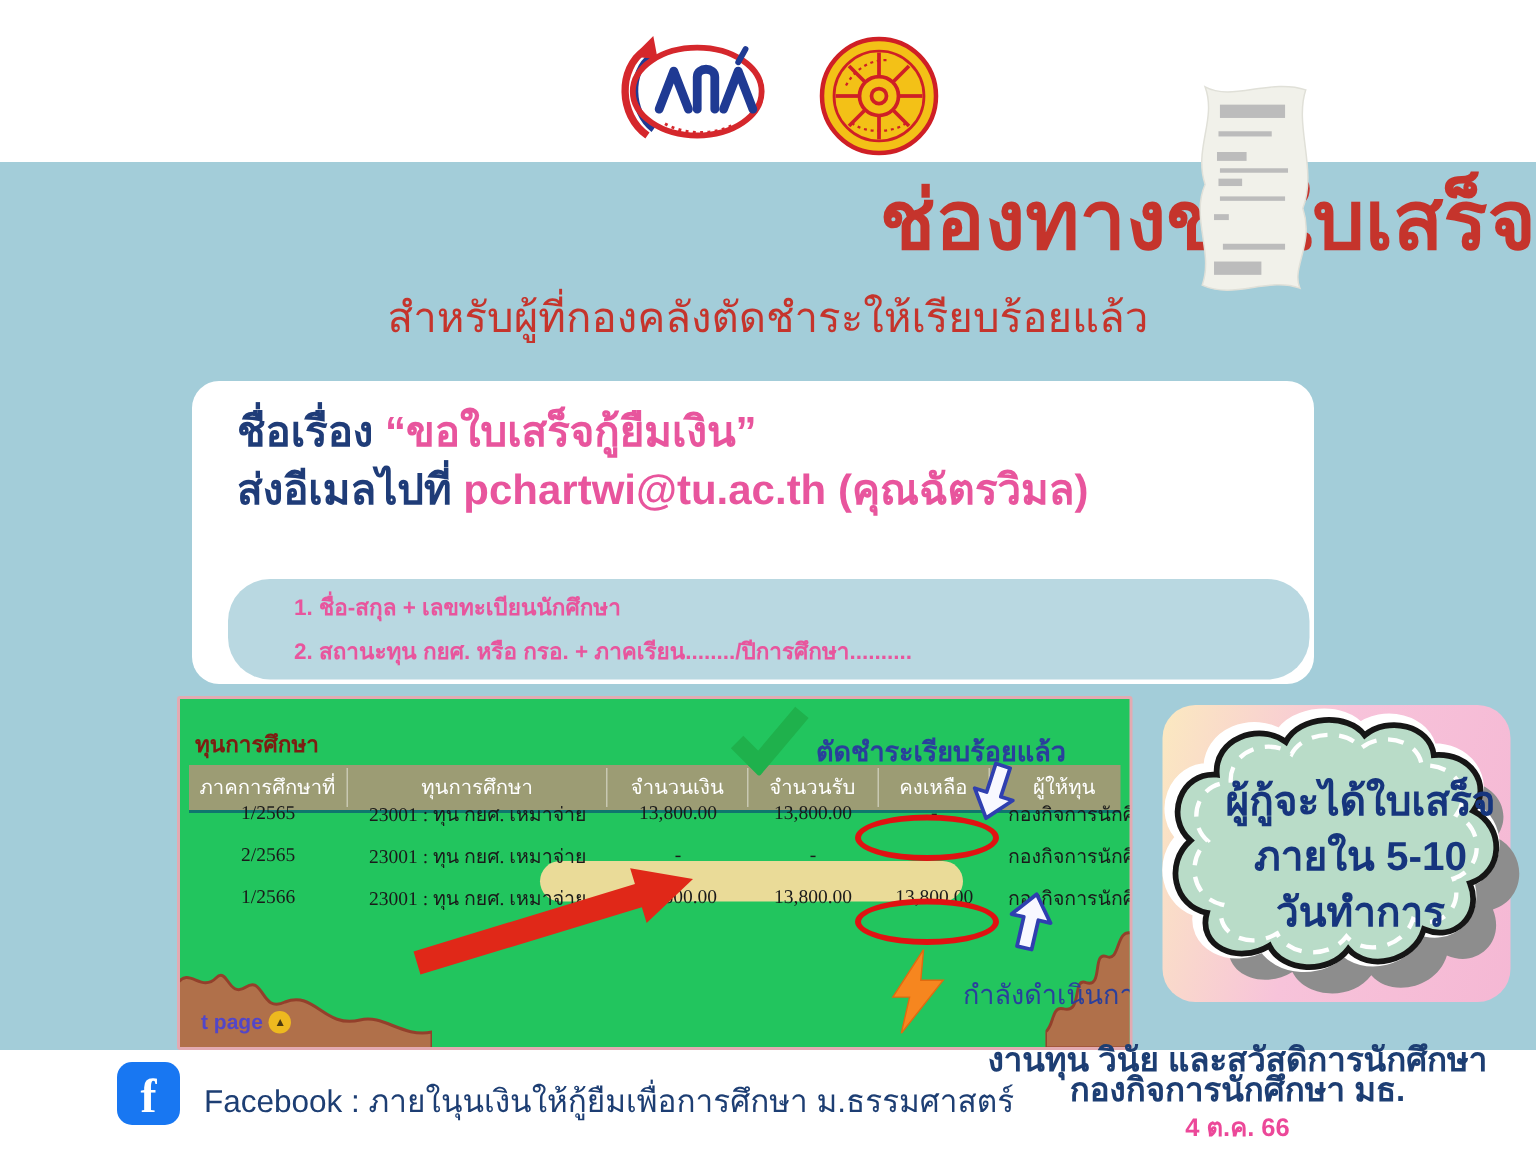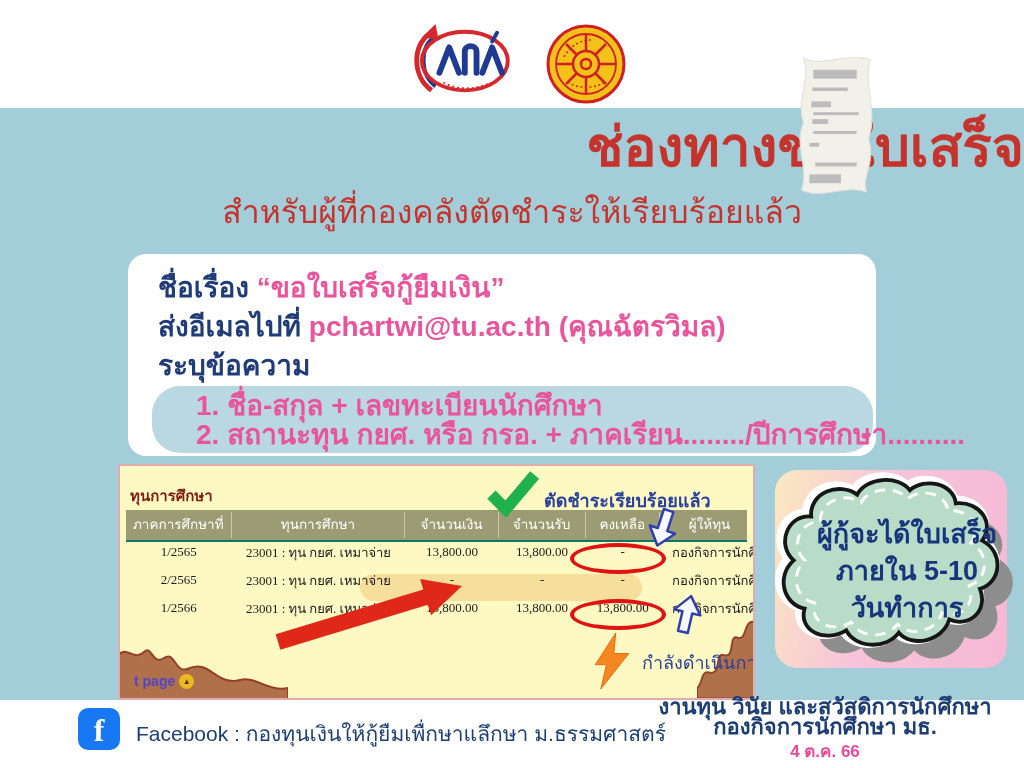--- a/index.html
+++ b/index.html
@@ -11,42 +11,42 @@
   }
   
   .top-band { position:absolute; left:0; top:0; width:1024px; height:108px; background:#ffffff;
               display:flex; justify-content:center; align-items:flex-end; gap:30px; padding-bottom:4px; }
   .receipt-ill { position:absolute; left:783px; top:52px; width:104px; height:148px; z-index:3; }
 
   
   .page-title { position:absolute; left:0; top:110px; width:1024px; text-align:right;
                 font-size:55px; line-height:74px; font-weight:bold; color:#c5342c; z-index:2; }
   .page-subtitle { position:absolute; left:0; top:186px; width:1024px; text-align:center;
-                   font-size:32px; line-height:52px; color:#c5342c; z-index:2; }
+                   font-size:28px; line-height:52px; color:#c5342c; z-index:2; }
 
   
   .email-card { position:absolute; left:128px; top:254px; width:748px; height:202px;
                 background:#ffffff; border-radius:18px; padding:14px 0 0 30px; z-index:2; }
   .card-line { font-size:28px; line-height:39px; color:#1f3c78; font-weight:bold; }
   .card-line .pink { color:#e8559d; font-weight:bold; }
   .note-box { position:absolute; left:24px; right:3px; bottom:3px; height:67px;
               background:#b9d8e1; border-radius:28px; padding:5px 10px 0 44px; }
-  .note-line { font-size:28px; line-height:29px; color:#e8559d; font-weight:bold; white-space:nowrap; }
+  .note-line { font-size:15px; line-height:29px; color:#e8559d; font-weight:bold; white-space:nowrap; }
 
   
   .shot { position:absolute; left:118px; top:464px; width:637px; height:236px;
-          background:#fef9c3; border:2px solid #e3aab2; border-radius:2px; overflow:hidden; z-index:2; }
+          background:#22c55e; border:2px solid #e3aab2; border-radius:2px; overflow:hidden; z-index:2; }
   .tbl-title { position:absolute; left:10px; top:18px; font-family:"Liberation Serif", serif;
                font-weight:bold; font-size:15px; color:#7d1d12; z-index:2; }
   .tbl-head { position:absolute; left:6px; top:44px; width:621px; height:32px; background:#9c9c74;
               border-bottom:2px solid #0f766e; display:flex; align-items:center; z-index:2; }
   .tbl-head .hc { color:#ffffff; font-family:"Liberation Serif", serif; font-size:13.5px;
                   text-align:center; border-right:1px solid rgba(255,255,255,.45); height:26px; line-height:26px; }
   .tbl-head .hc:last-child { border-right:none; }
-  .rows { position:absolute; left:6px; top:72px; width:621px; z-index:2; }
+  .rows { position:absolute; left:6px; top:62px; width:621px; z-index:2; }
   .trow { display:flex; align-items:center; height:28px; font-family:"Liberation Serif", serif;
           font-size:13px; color:#1a1a1a; }
   .tc { text-align:center; }
   .c1{width:17%;} .c2{width:28%;} .c3{width:15%;} .c4{width:14%;} .c5{width:12%;}
   .c6{width:14%; white-space:nowrap; overflow:visible; text-align:left; padding-left:12px;}
   .hl-yellow { position:absolute; left:240px; top:108px; width:282px; height:27px;
                background:#f6dc9b; border-radius:14px; opacity:.95; z-index:1; }
   .red-circle { position:absolute; width:96px; height:31px; border:4px solid #e01212;
                 border-radius:50%; z-index:3; }
   .circle-1 { left:450px; top:77px; }
@@ -142,21 +142,20 @@
 
 <div class="email-card">
   <div class="card-line">
     <span>ชื่อเรื่อง</span>
     <span class="pink">“ขอใบเสร็จกู้ยืมเงิน”</span>
   </div>
   <div class="card-line">
     <span>ส่งอีเมลไปที่</span>
     <span class="pink">pchartwi@tu.ac.th (คุณฉัตรวิมล)</span>
   </div>
-  <div class="card-line">ระบุข้อความ</div>
   <div class="note-box">
     <div class="note-line">1. ชื่อ-สกุล + เลขทะเบียนนักศึกษา</div>
     <div class="note-line">2. สถานะทุน กยศ. หรือ กรอ. + ภาคเรียน......../ปีการศึกษา..........</div>
   </div>
 </div>
 
 <div class="shot">
   <div class="tbl-title">ทุนการศึกษา</div>
 
   <div class="tbl-head">
@@ -247,19 +246,19 @@
   </svg>
   <div class="bubble-text">
     <div>ผู้กู้จะได้ใบเสร็จ</div>
     <div>ภายใน 5-10</div>
     <div>วันทำการ</div>
   </div>
 </div>
 
 <div class="footer">
   <div class="fb-icon">f</div>
-  <div class="fb-label">Facebook : กองทุนเงินให้กู้ยืมเพื่กษาแลึกษา ม.ธรรมศาสตร์</div>
+  <div class="fb-label">Facebook : ภายในุนเงินให้กู้ยืมเพื่อการศึกษา ม.ธรรมศาสตร์</div>
   <div class="credit">
     <div class="cl">งานทุน วินัย และสวัสดิการนักศึกษา</div>
     <div class="cl">กองกิจการนักศึกษา มธ.</div>
     <div class="cd">4 ต.ค. 66</div>
   </div>
 </div>
 
 </body></html>

